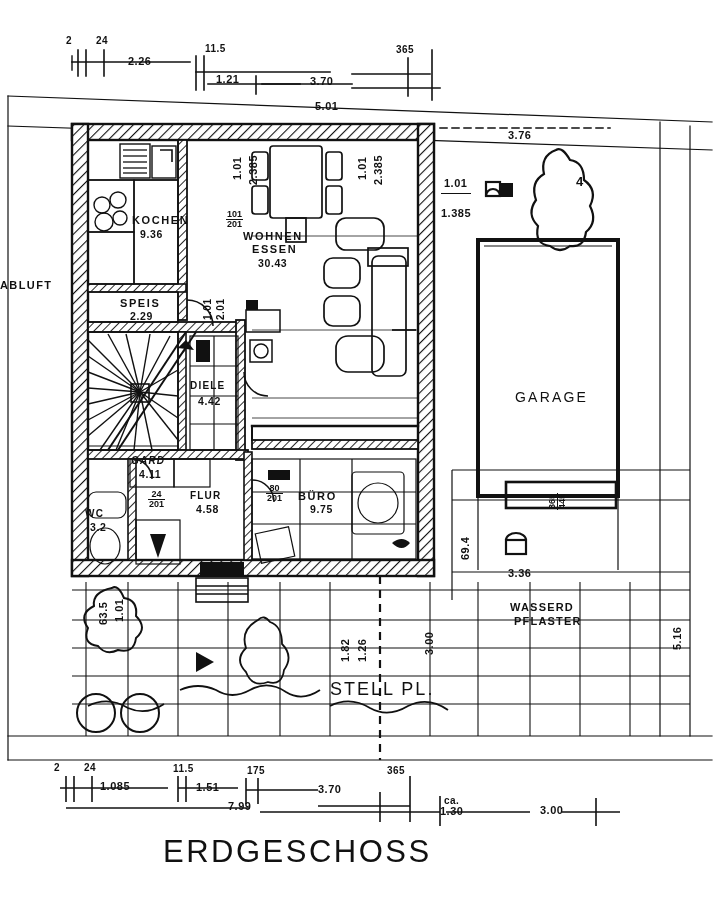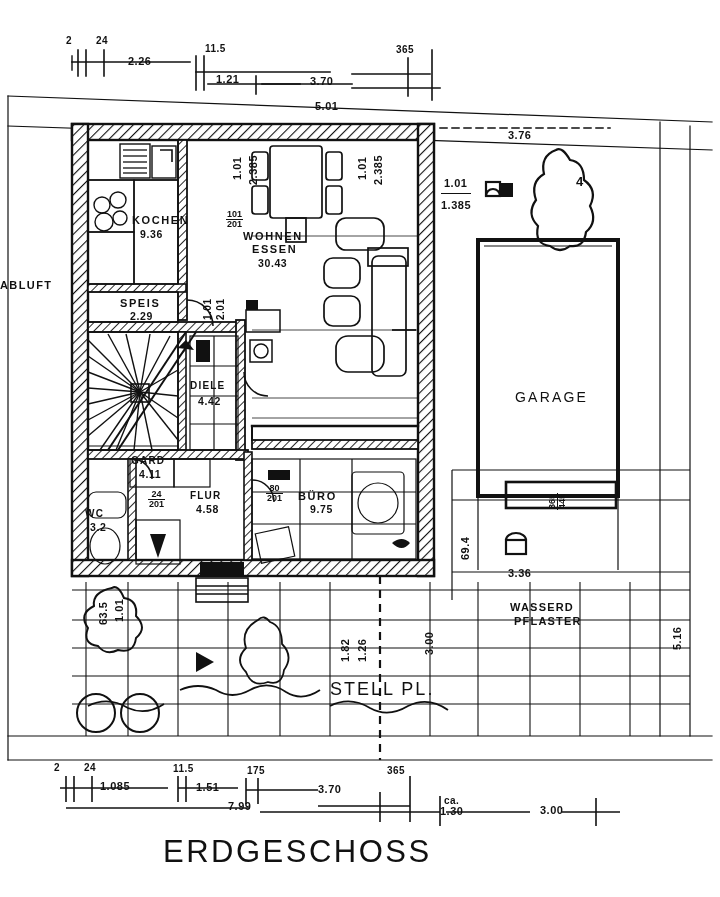--- a/index.html
+++ b/index.html
@@ -369,21 +369,21 @@
 <div class="lbl room" style="left:243px;top:231px;">WOHNEN</div>
 <div class="lbl room" style="left:252px;top:244px;">ESSEN</div>
 <div class="lbl area" style="left:258px;top:258px;">30.43</div>
 
 <div class="lbl room" style="left:120px;top:298px;">SPEIS</div>
 <div class="lbl area" style="left:130px;top:311px;">2.29</div>
 
 <div class="lbl room-sm" style="left:190px;top:381px;">DIELE</div>
 <div class="lbl area" style="left:198px;top:396px;">4.42</div>
 
-<div class="lbl room-sm" style="left:131px;top:456px;">GARD</div>
+<div class="lbl room-sm" style="left:131px;top:456px;font-style:italic;">GARD</div>
 <div class="lbl area" style="left:139px;top:469px;">4.11</div>
 
 <div class="lbl room-sm" style="left:190px;top:491px;">FLUR</div>
 <div class="lbl area" style="left:196px;top:504px;">4.58</div>
 <div class="frac" style="left:148px;top:490px;">
   <span class="num">24</span>
   <span class="den">201</span>
 </div>
 
 <div class="lbl room-sm" style="left:85px;top:509px;">WC</div>
@@ -395,21 +395,21 @@
   <span class="num">80</span>
   <span class="den">201</span>
 </div>
 
 <div class="lbl garage" style="left:515px;top:390px;">GARAGE</div>
 
 <div class="lbl dim" style="left:576px;top:175px;font-size:13px;">4</div>
 
 <div class="lbl dim" style="left:508px;top:130px;text-align:right;">3.76</div>
 <div class="lbl dim" style="left:444px;top:178px;">1.01</div>
-<div class="lbl dim" style="left:441px;top:193px;border-top:1.4px solid #111;padding-top:6px;">1.385</div>
+<div class="lbl dim" style="left:441px;top:193px;border-top:1.4px solid #111;padding-top:14px;">1.385</div>
 
 <div class="lbl dim rot90" style="left:232px;top:180px;">1.01</div>
 <div class="lbl dim rot90" style="left:248px;top:185px;">2.385</div>
 <div class="lbl dim rot90" style="left:357px;top:180px;">1.01</div>
 <div class="lbl dim rot90" style="left:373px;top:185px;">2.385</div>
 
 <div class="lbl dim-s rot90" style="left:203px;top:320px;">1.01</div>
 <div class="lbl dim-s rot90" style="left:216px;top:320px;">2.01</div>
 
 <div class="lbl dim rot90" style="left:672px;top:650px;">5.16</div>

